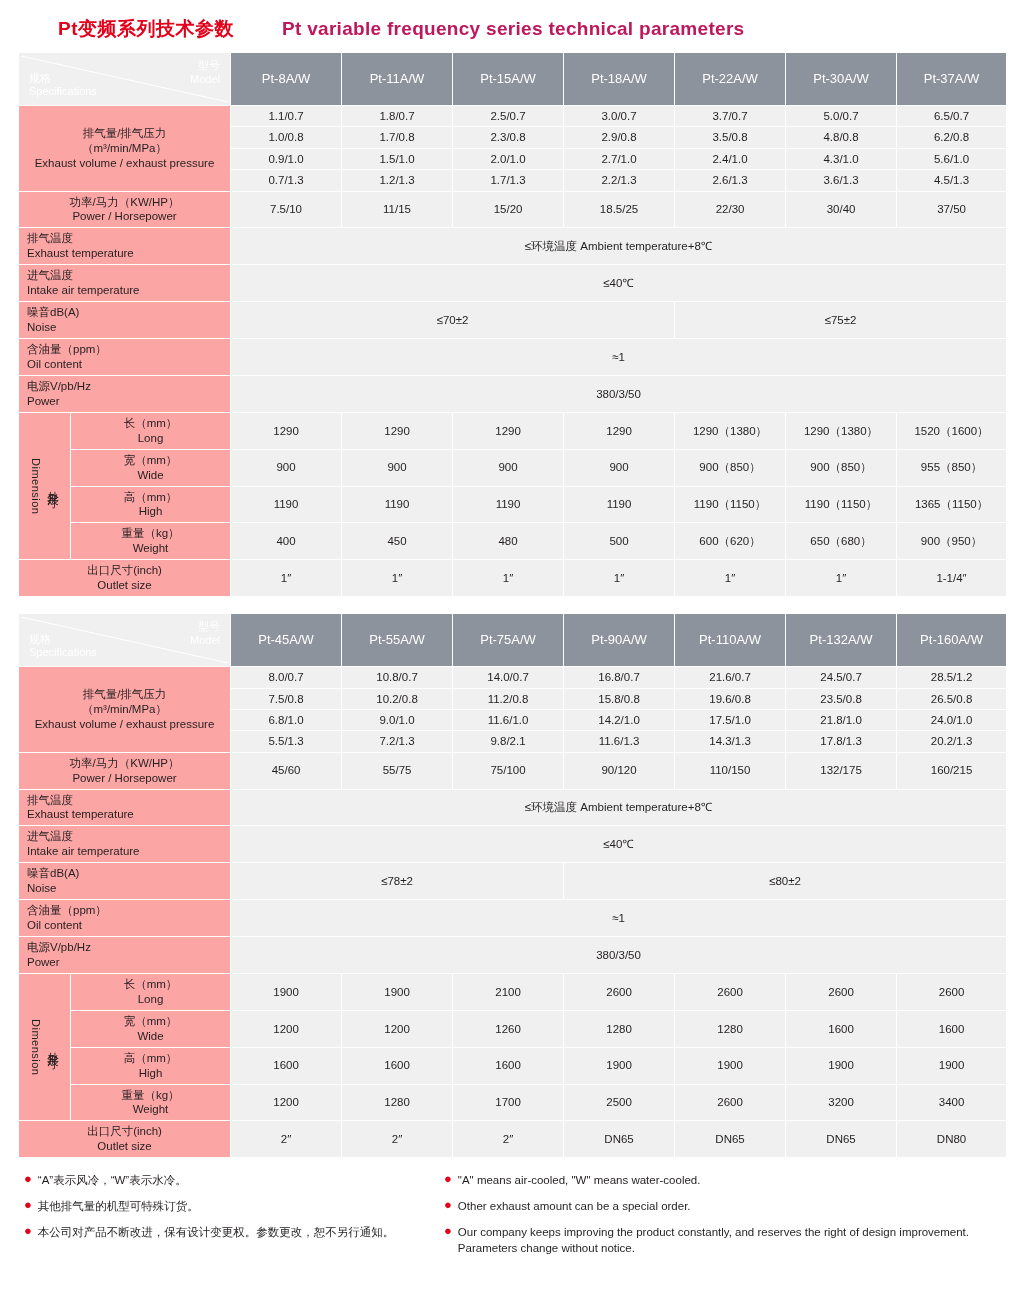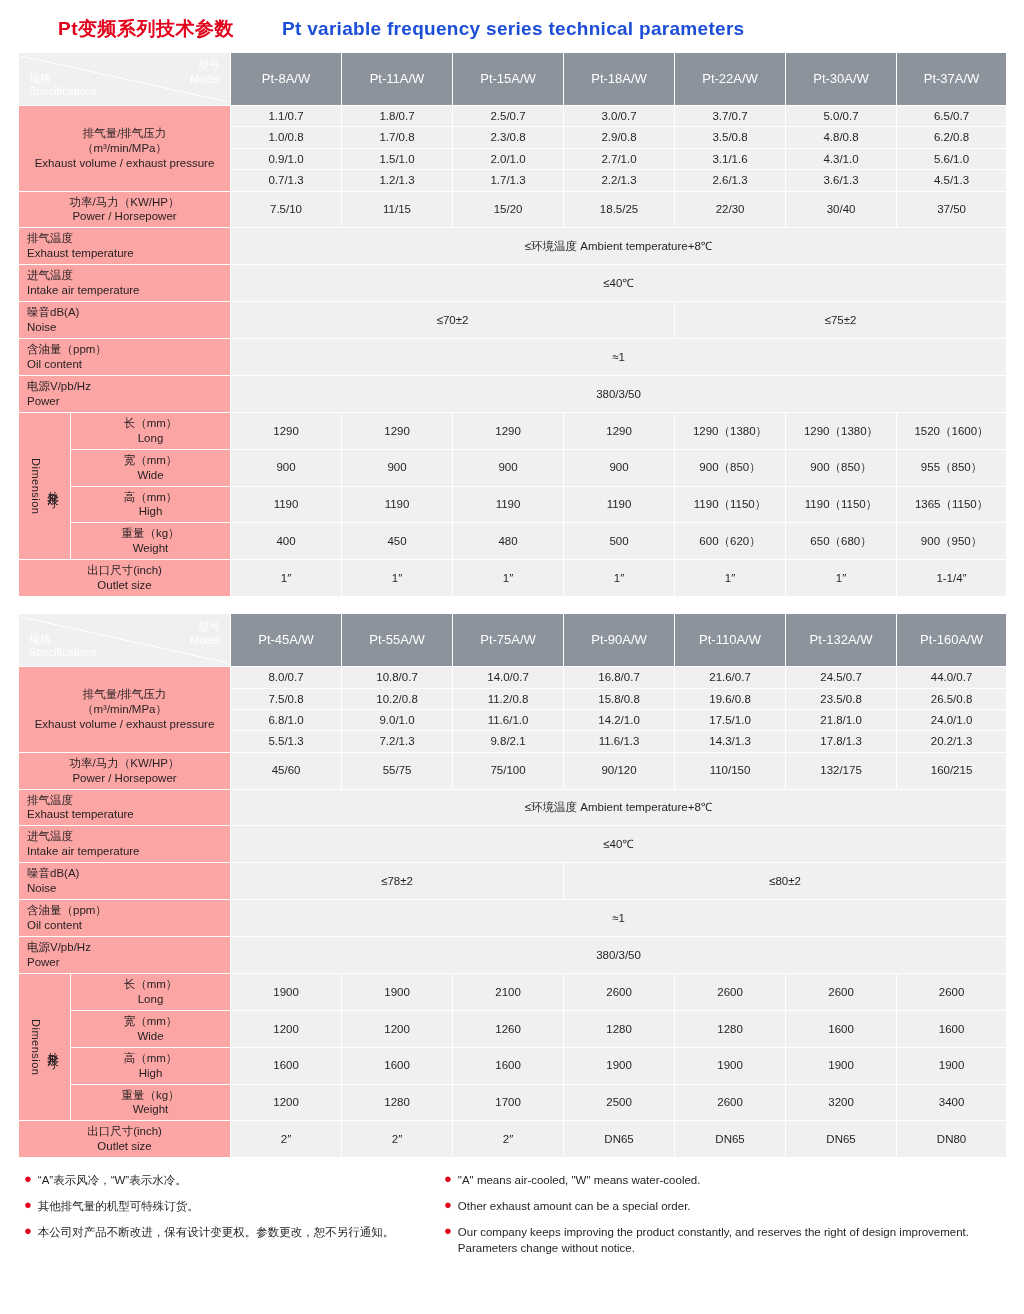--- a/index.html
+++ b/index.html
@@ -26,21 +26,21 @@
     padding: 16px 0 10px 18px;
     margin-left: 40px;
   }
   .title-cn {
     color: #e2001a;
     font-size: 19px;
     font-weight: bold;
     letter-spacing: 0.5px;
   }
   .title-en {
-    color: #1d4ed8;
+    color: #be185d;
     font-size: 19px;
     font-weight: bold;
     margin-left: 48px;
     letter-spacing: 0.3px;
   }
   
   .tbl-wrap {
     padding: 0 18px;
     box-sizing: border-box;
   }
@@ -242,21 +242,21 @@
         <td>2.9/0.8</td>
         <td>3.5/0.8</td>
         <td>4.8/0.8</td>
         <td>6.2/0.8</td>
       </tr>
       <tr>
         <td>0.9/1.0</td>
         <td>1.5/1.0</td>
         <td>2.0/1.0</td>
         <td>2.7/1.0</td>
-        <td>3.1/1.6</td>
+        <td>2.4/1.0</td>
         <td>4.3/1.0</td>
         <td>5.6/1.0</td>
       </tr>
       <tr>
         <td>0.7/1.3</td>
         <td>1.2/1.3</td>
         <td>1.7/1.3</td>
         <td>2.2/1.3</td>
         <td>2.6/1.3</td>
         <td>3.6/1.3</td>
@@ -465,21 +465,21 @@
             <span>（m³/min/MPa）</span>
             <span>Exhaust volume / exhaust pressure</span>
           </div>
         </td>
         <td>8.0/0.7</td>
         <td>10.8/0.7</td>
         <td>14.0/0.7</td>
         <td>16.8/0.7</td>
         <td>21.6/0.7</td>
         <td>24.5/0.7</td>
-        <td>44.0/0.7</td>
+        <td>28.5/1.2</td>
       </tr>
       <tr>
         <td>7.5/0.8</td>
         <td>10.2/0.8</td>
         <td>11.2/0.8</td>
         <td>15.8/0.8</td>
         <td>19.6/0.8</td>
         <td>23.5/0.8</td>
         <td>26.5/0.8</td>
       </tr>

